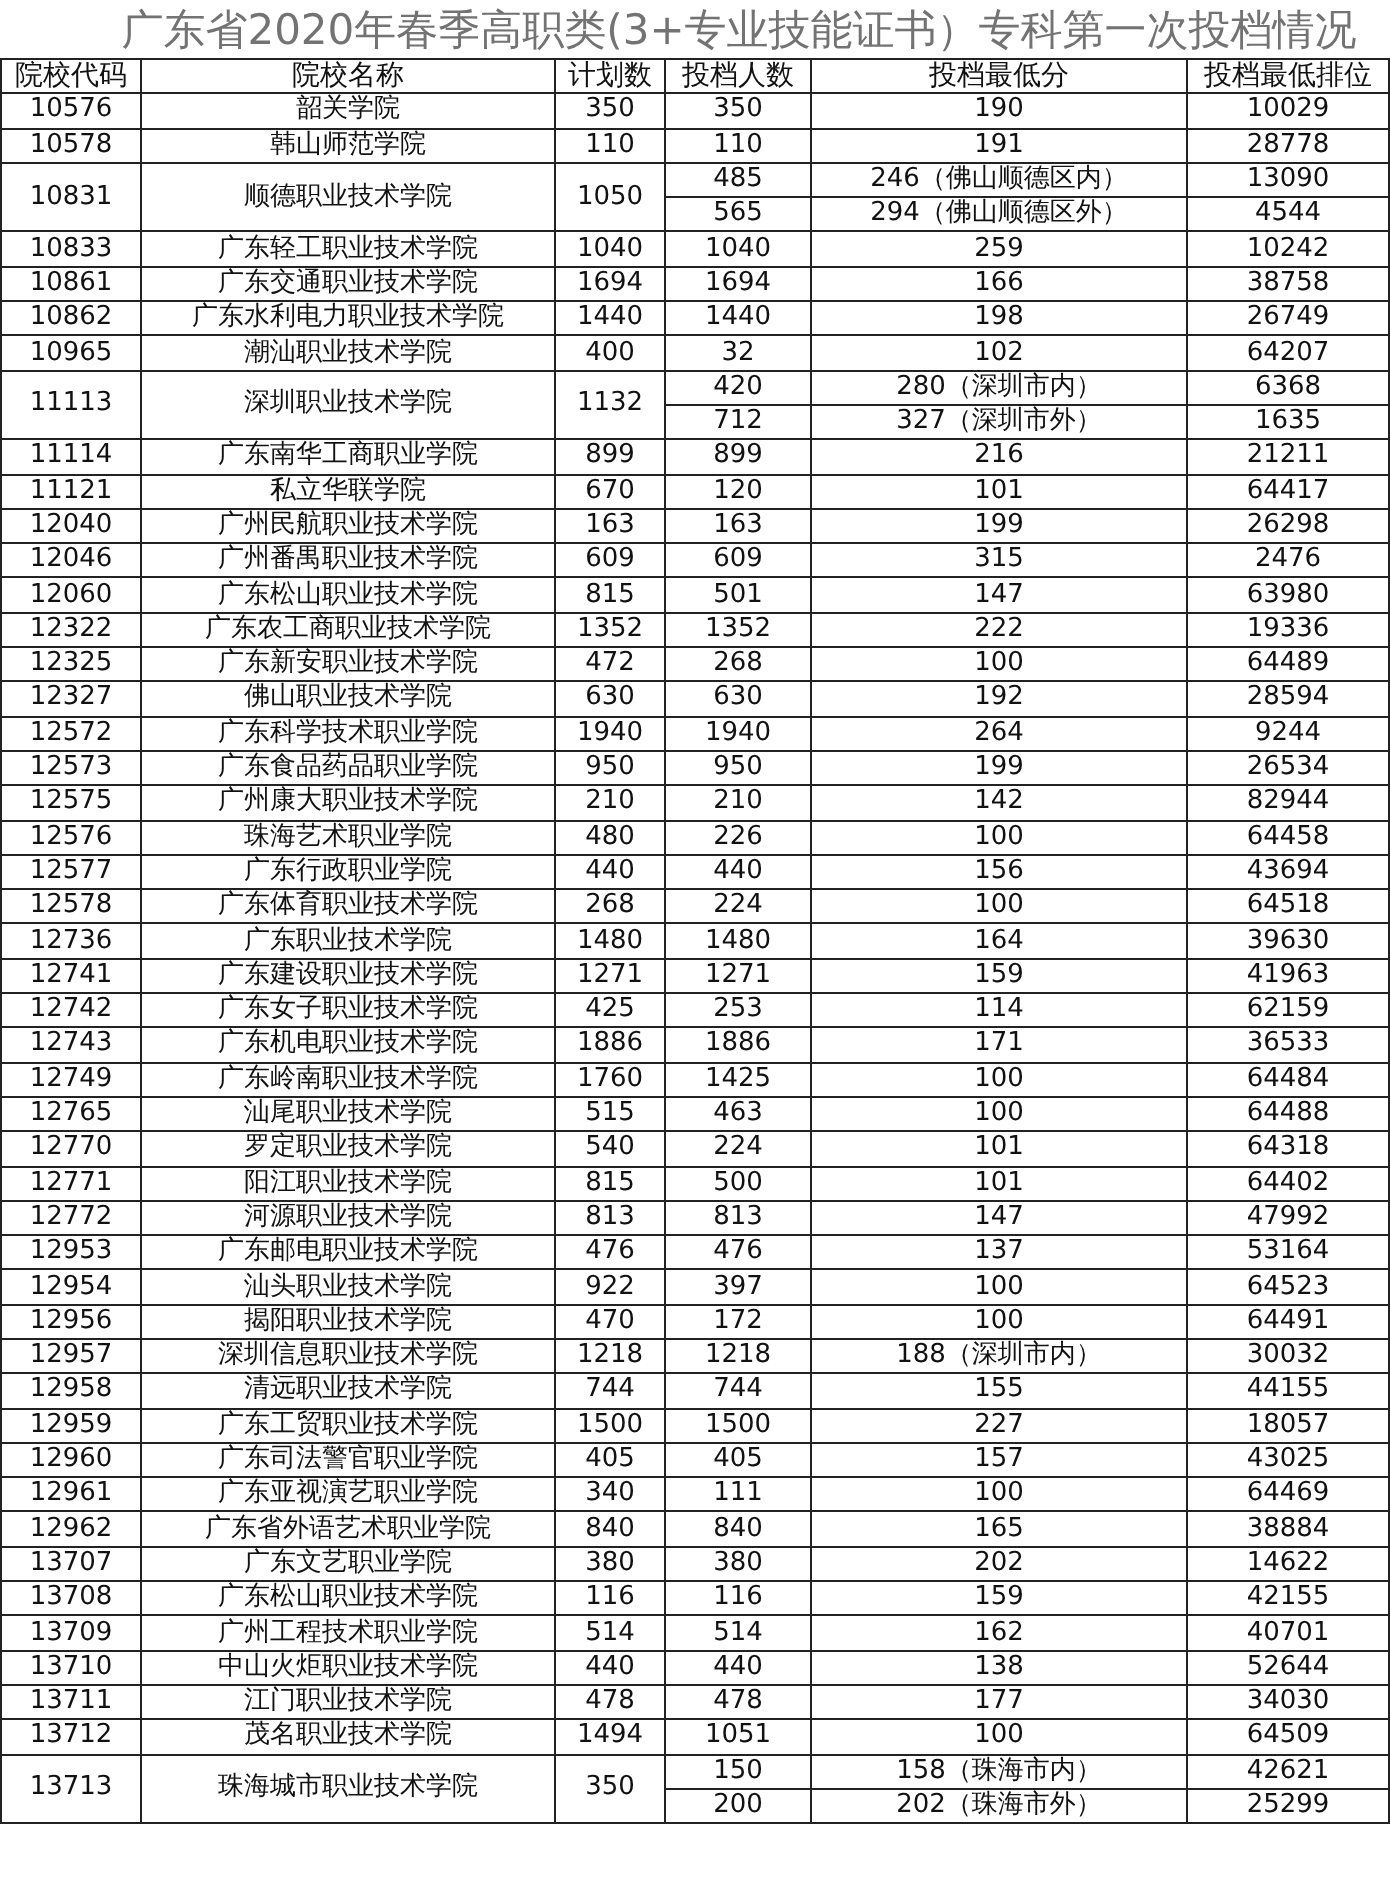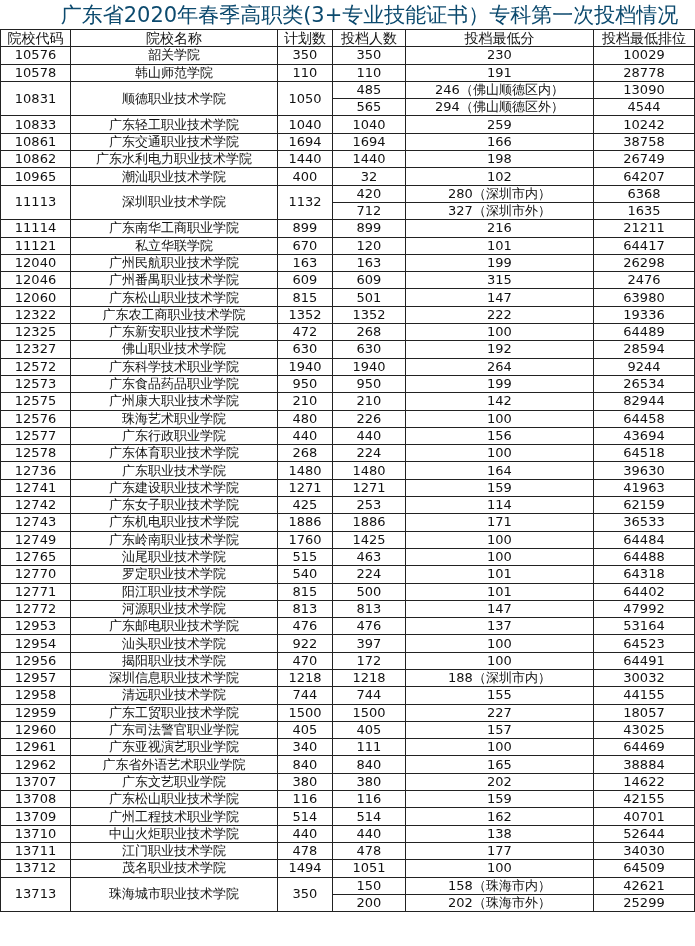--- a/index.html
+++ b/index.html
@@ -1,19 +1,19 @@
 <!DOCTYPE html>
 <html><head>
 <meta charset="utf-8">
 <style>
   html, body { margin: 0; padding: 0; background: #ffffff; }
   body { width: 695px; height: 946px; overflow: hidden; font-family: "DejaVu Sans", sans-serif; color: #111; }
   .title {
     height: 29px; line-height: 30px; text-align: center;
-    font-size: 21px; letter-spacing: 0px; color: #0c4a6e; white-space: nowrap; margin-left: 44px;
+    font-size: 21px; letter-spacing: 0px; color: #737373; white-space: nowrap; margin-left: 44px;
   }
   table {
     border-collapse: collapse; width: 694px; table-layout: fixed;
     font-size: 13px;
     border-radius: 32px;
   }
   td, th {
     border: 1px solid #222; padding: 0; text-align: center;
     height: 16.3px; line-height: 16px; font-weight: normal; white-space: nowrap; overflow: hidden;
   }
@@ -42,21 +42,21 @@
       <th>投档最低分</th>
       <th>投档最低排位</th>
     </tr>
   </thead>
   <tbody id="tbody">
       <tr>
         <td>10576</td>
         <td>韶关学院</td>
         <td>350</td>
         <td>350</td>
-        <td>230</td>
+        <td>190</td>
         <td>10029</td>
       </tr>
       <tr>
         <td>10578</td>
         <td>韩山师范学院</td>
         <td>110</td>
         <td>110</td>
         <td>191</td>
         <td>28778</td>
       </tr>

